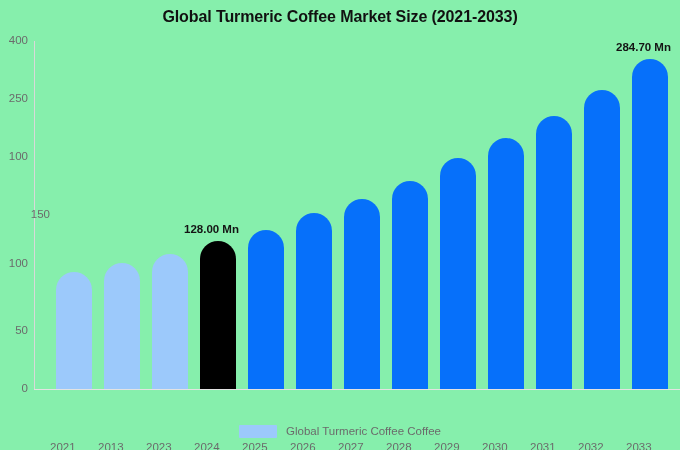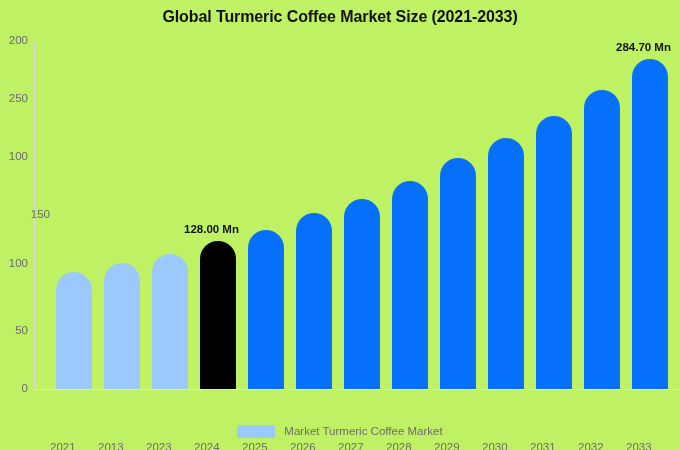--- a/index.html
+++ b/index.html
@@ -11,21 +11,21 @@
     width: 680px;
     height: 450px;
     overflow: hidden;
     font-family: "Liberation Sans", sans-serif;
     color: #1a1a1a;
   }
   #chart-root {
     position: relative;
     width: 680px;
     height: 450px;
-    background: #bef264;
+    background: #86efac;
   }
   .chart-title {
     position: absolute;
     top: 8px;
     left: 0;
     width: 680px;
     text-align: center;
     font-size: 16px;
     font-weight: bold;
     color: #111111;
@@ -139,21 +139,21 @@
   <div class="y-axis-line"></div>
   <div class="x-axis-line"></div>
 
   <div id="y-ticks">
       <div class="ytick" style="top: 389px;">0</div>
       <div class="ytick" style="top: 331px;">50</div>
       <div class="ytick" style="top: 264px;">100</div>
       <div class="ytick" style="top: 215px; margin-left: 22px;">150</div>
       <div class="ytick" style="top: 157px;">100</div>
       <div class="ytick" style="top: 99px;">250</div>
-      <div class="ytick" style="top: 41px;">200</div>
+      <div class="ytick" style="top: 41px;">400</div>
     </div>
 
   <div class="bars-layer" id="bars-layer">
       <div class="bar-slot" style="left: 16px;">
         <div class="bar" style="height: 117.16px; background: rgb(156, 201, 251);"></div>
       </div>
       <div class="bar-slot" style="left: 64px;">
         <div class="bar" style="height: 126.44px; background: rgb(156, 201, 251);"></div>
       </div>
       <div class="bar-slot" style="left: 112px;">
@@ -208,17 +208,17 @@
     </div>
 
   <div id="annotations-layer">
       <div class="data-label" style="top: 223.52px; left: 184px;">128.00 Mn</div>
       <div class="data-label" style="top: 41.748px; left: 616px;">284.70 Mn</div>
     </div>
 
   <div class="legend" id="legend">
       <div class="legend-item">
         <span class="legend-swatch" style="background: rgb(156, 201, 251);"></span>
-        <span class="legend-text">Market Turmeric Coffee Market</span>
+        <span class="legend-text">Global Turmeric Coffee Coffee</span>
       </div>
     </div>
 
 </div>
 
 </body></html>

